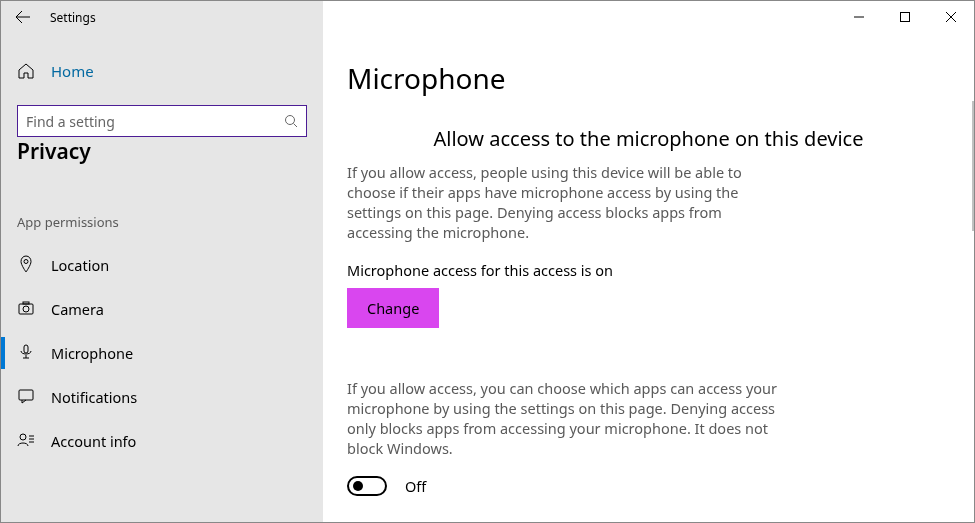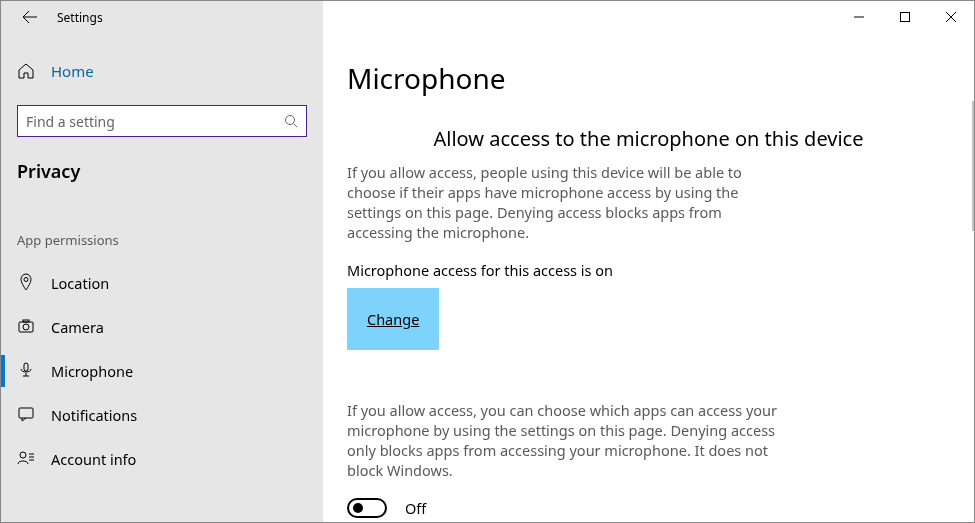--- a/index.html
+++ b/index.html
@@ -1,44 +1,44 @@
 <!DOCTYPE html>
 <html><head>
 <meta charset="utf-8">
 <style>
 * { margin:0; padding:0; box-sizing:border-box; font-family:"Segoe UI",system-ui,-apple-system,sans-serif; }
 body { width:975px; height:523px; background:#fff; overflow:hidden; border:1px solid #888; }
 .window { display:flex; height:100%; }
 .sidebar { width:322px; height:100%; background:#e6e6e6; display:flex; flex-direction:column; }
-.titlebar-left { height:32px; display:flex; align-items:center; padding-left:14px; }
+.titlebar-left { height:32px; display:flex; align-items:center; padding-left:7px; }
 .back-btn { width:30px; height:32px; display:flex; align-items:center; justify-content:center; cursor:pointer; }
 .app-title { margin-left:12px; font-size:12px; color:#000; }
 .side-pad { padding:22px 16px 0 16px; }
 .home-row { display:flex; align-items:center; gap:16px; cursor:pointer; padding:6px 0; }
 .home-row svg, .nav-row svg { flex-shrink:0; }
 .home-label { font-size:15px; color:#0369a1; }
 .search-box { margin-top:18px; border:1px solid #4c1d95; background:#fff; height:32px; display:flex; align-items:center; padding:0 8px; }
 .search-input { flex:1; border:none; outline:none; background:transparent; font-size:14px; color:#333; }
 .search-input::placeholder { color:#666; }
-.category { font-weight:600; font-size:18px; margin-top:22px; color:#000; cursor:pointer; }
+.category { font-weight:600; font-size:21px; color:#000; cursor:pointer; }
 .section-head { font-size:13px; color:#5a5a5a; margin-top:48px; }
 .nav-list { margin-top:12px; }
 .nav-row { display:flex; align-items:flex-start; gap:16px; padding:12px 16px; cursor:pointer; }
 .nav-row.selected { position:relative; }
 .nav-row.selected::before { content:""; position:absolute; left:0; top:6px; bottom:6px; width:4px; background:#0078d4; }
 .nav-label { font-size:14.5px; color:#000; }
 .main { flex:1; position:relative; display:flex; flex-direction:column; }
 .titlebar-right { height:32px; display:flex; justify-content:flex-end; }
 .caption-btn { width:46px; height:32px; display:flex; align-items:center; justify-content:center; cursor:pointer; }
 .main-body { padding:20px 24px; overflow:auto; flex:1; }
 .page-title { font-size:28px; font-weight:400; color:#000; margin-bottom:28px; padding-top:6px; }
 .group-heading { font-size:20px; font-weight:400; color:#000000; margin-bottom:10px;text-align:center; }
 .group-desc { font-size:14.5px; color:#5a5a5a; max-width:430px; line-height:1.38; margin-bottom:18px; }
 .status-line { font-size:14.5px; color:#000; margin-bottom:8px; }
-.change-btn { display:inline-block; padding:21px 20px; background:#7dd3fc; border:none; font-size:14.5px; color:#000; cursor:pointer;text-decoration:underline; }
+.change-btn { display:inline-block; padding:10px 20px; background:#d946ef; border:none; font-size:14.5px; color:#000; cursor:pointer; }
 .section-gap { height:50px; }
 .toggle-row { display:flex; align-items:center; gap:18px; margin-top:14px; }
 .toggle { width:40px; height:20px; border:2px solid #000; border-radius:20px; position:relative; cursor:pointer; }
 .toggle .knob { width:10px; height:10px; background:#000; border-radius:50%; position:absolute; top:3px; left:4px; }
 .toggle-label { font-size:14.5px; color:#000; }
 .scroll-ind { position:absolute; right:0; top:100px; width:2px; height:130px; background:#c1c1c1; }
 </style>
 </head>
 <body>
 

